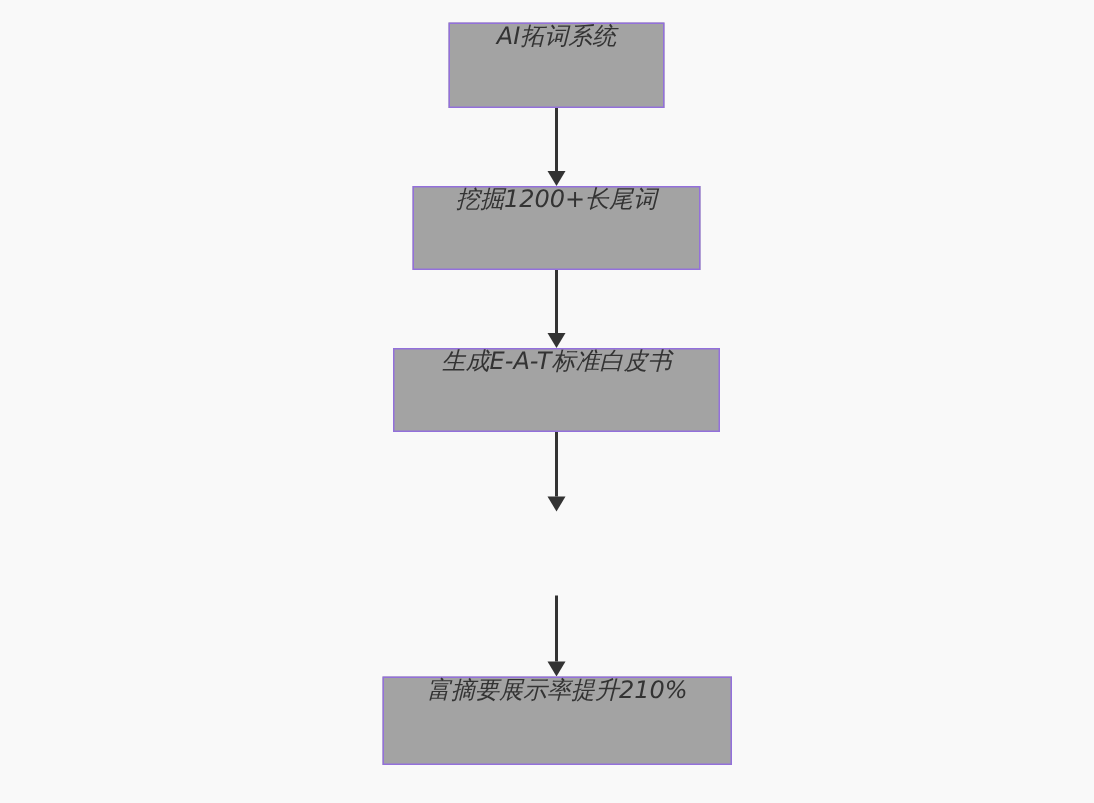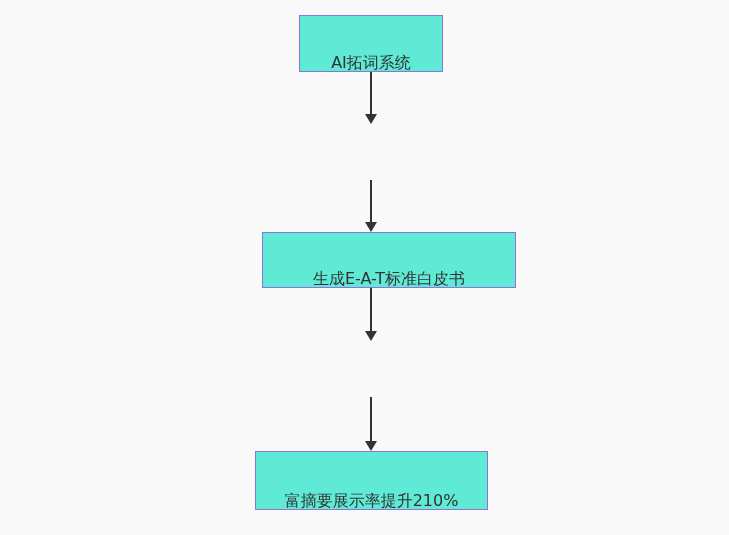--- a/index.html
+++ b/index.html
@@ -11,48 +11,49 @@
   .canvas {
     position: relative;
     width: 729px;
     height: 535px;
     background: #f9f9f9;
     overflow: hidden;
   }
   .flow-node {
     position: absolute;
     box-sizing: border-box;
-    background: #5eead4;
+    background: #a3a3a3;
     border: 1px solid #9370DB;
     color: #333333;
     font-size: 16px;
     line-height: 1;
     display: flex;
-    align-items: flex-end;
+    align-items: flex-start;
     justify-content: center;
     text-align: center;
     white-space: nowrap;
+    font-style: italic;
   }
   .edge-line {
     position: absolute;
     width: 2px;
     background: #333333;
   }
   .edge-head {
     position: absolute;
     width: 0;
     height: 0;
     border-left: 6px solid transparent;
     border-right: 6px solid transparent;
     border-top: 10px solid #333333;
   }
   
   #node-0 { left: 299px; top: 15px;  width: 144px; height: 57px; }
   #node-1 { left: 275px; top: 124px; width: 192px; height: 56px; }
-  #node-2 { left: 262px; top: 232px; width: 254px; height: 56px; }
+  #node-2 { left: 262px; top: 232px; width: 218px; height: 56px; }
   #node-3 { left: 265px; top: 341px; width: 213px; height: 56px; }
   #node-4 { left: 255px; top: 451px; width: 233px; height: 59px; }
   
   #edge-line-0 { left: 370px; top: 72px;  height: 42px; }
   #edge-head-0 { left: 365px; top: 114px; }
   #edge-line-1 { left: 370px; top: 180px; height: 42px; }
   #edge-head-1 { left: 365px; top: 222px; }
   #edge-line-2 { left: 370px; top: 288px; height: 43px; }
   #edge-head-2 { left: 365px; top: 331px; }
   #edge-line-3 { left: 370px; top: 397px; height: 44px; }
@@ -63,20 +64,23 @@
 
 <div class="canvas">
 
   <div class="flow-node" id="node-0">
     <span>AI拓词系统</span>
   </div>
 
   <div class="edge-line" id="edge-line-0"></div>
   <div class="edge-head" id="edge-head-0"></div>
 
+  <div class="flow-node" id="node-1">
+    <span>挖掘1200+长尾词</span>
+  </div>
 
   <div class="edge-line" id="edge-line-1"></div>
   <div class="edge-head" id="edge-head-1"></div>
 
   <div class="flow-node" id="node-2">
     <span>生成E-A-T标准白皮书</span>
   </div>
 
   <div class="edge-line" id="edge-line-2"></div>
   <div class="edge-head" id="edge-head-2"></div>

